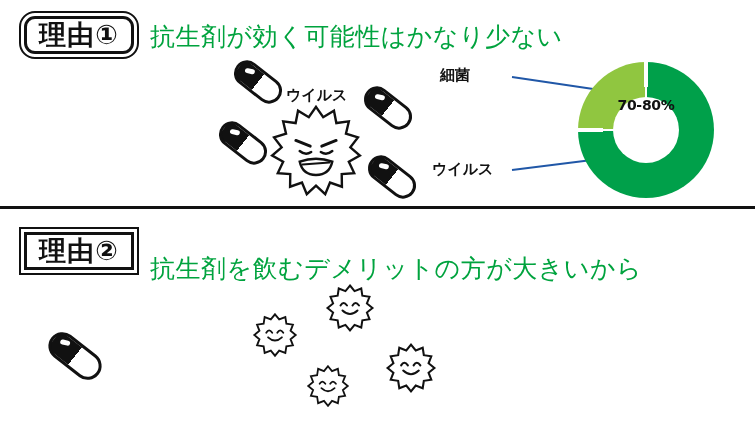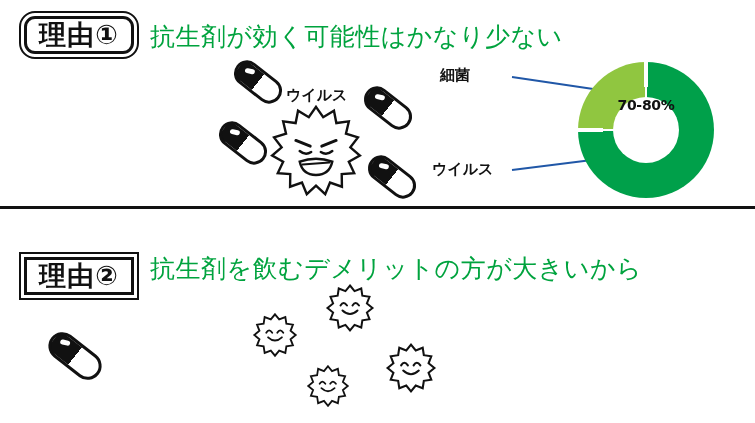--- a/index.html
+++ b/index.html
@@ -15,21 +15,21 @@
 
   
   .badge{
     position:absolute;left:24px;width:110px;height:38px;
     background:#fff;border:3px solid var(--ink);
     outline:2px solid var(--ink);outline-offset:3px;
     display:flex;align-items:center;justify-content:center;
     font-size:27px;font-weight:800;color:var(--ink);letter-spacing:1px;
   }
   .badge1{top:16px;border-radius:11px;}
-  .badge2{top:232px;margin-top:25px;}
+  .badge2{top:232px;}
 
   .heading{
     position:absolute;left:150px;font-size:25px;font-weight:400;
     color:var(--heading-green);white-space:nowrap;letter-spacing:0.5px;
   }
   .heading1{top:20px;}
   .heading2{top:252px;}
 
   .divider{position:absolute;left:0;top:206px;width:755px;height:3px;background:var(--ink);}
 

